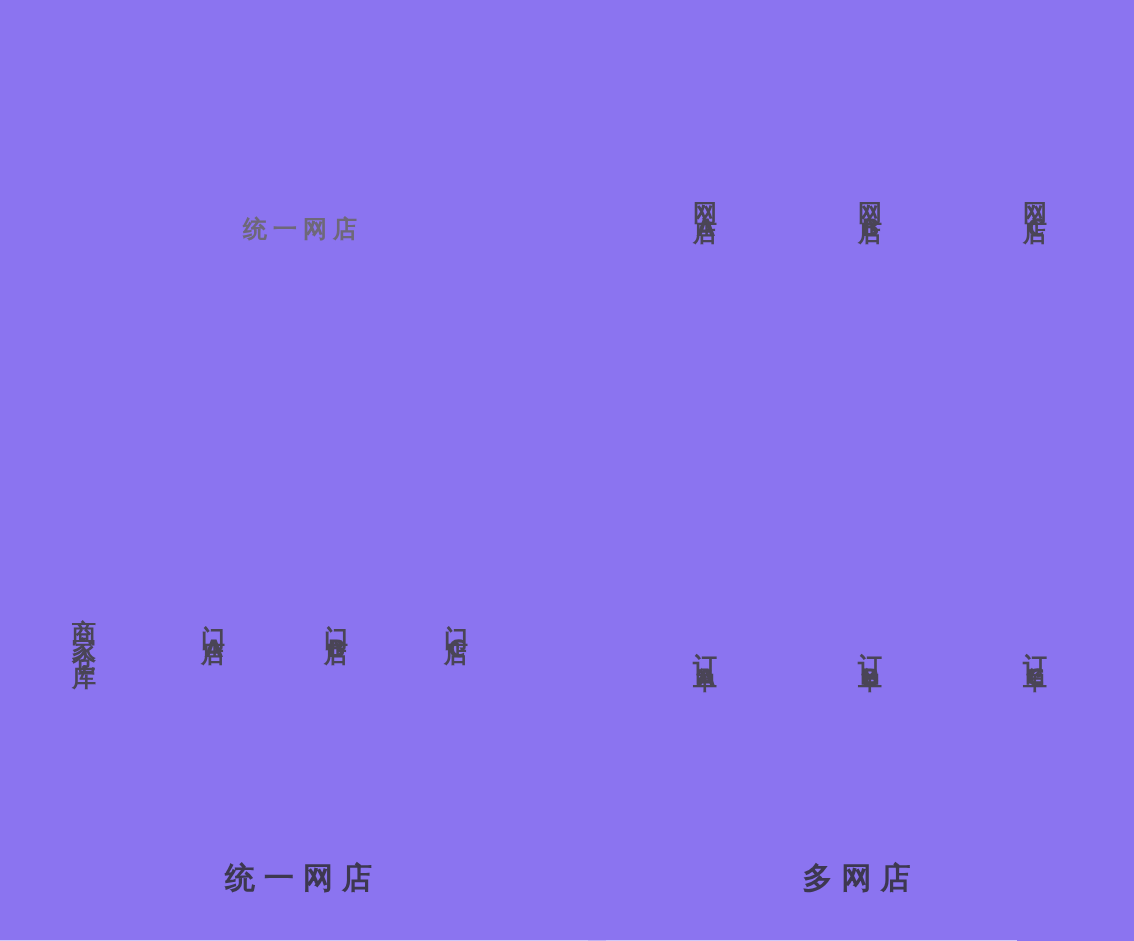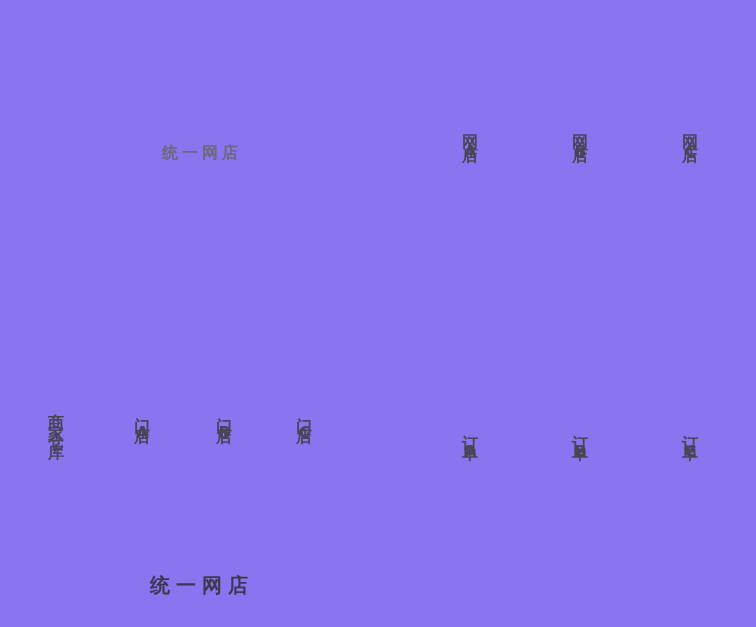--- a/index.html
+++ b/index.html
@@ -100,15 +100,16 @@
     <div class="vlabel shop-b">网店B</div>
 
     <div class="vlabel shop-c">网店C</div>
 
     <div class="vlabel order-a">订单A</div>
 
     <div class="vlabel order-b">订单B</div>
 
     <div class="vlabel order-c">订单C</div>
 
+    <h2 class="panel-title">多网店</h2>
   </section>
 
 </div>
 
 </body></html>

